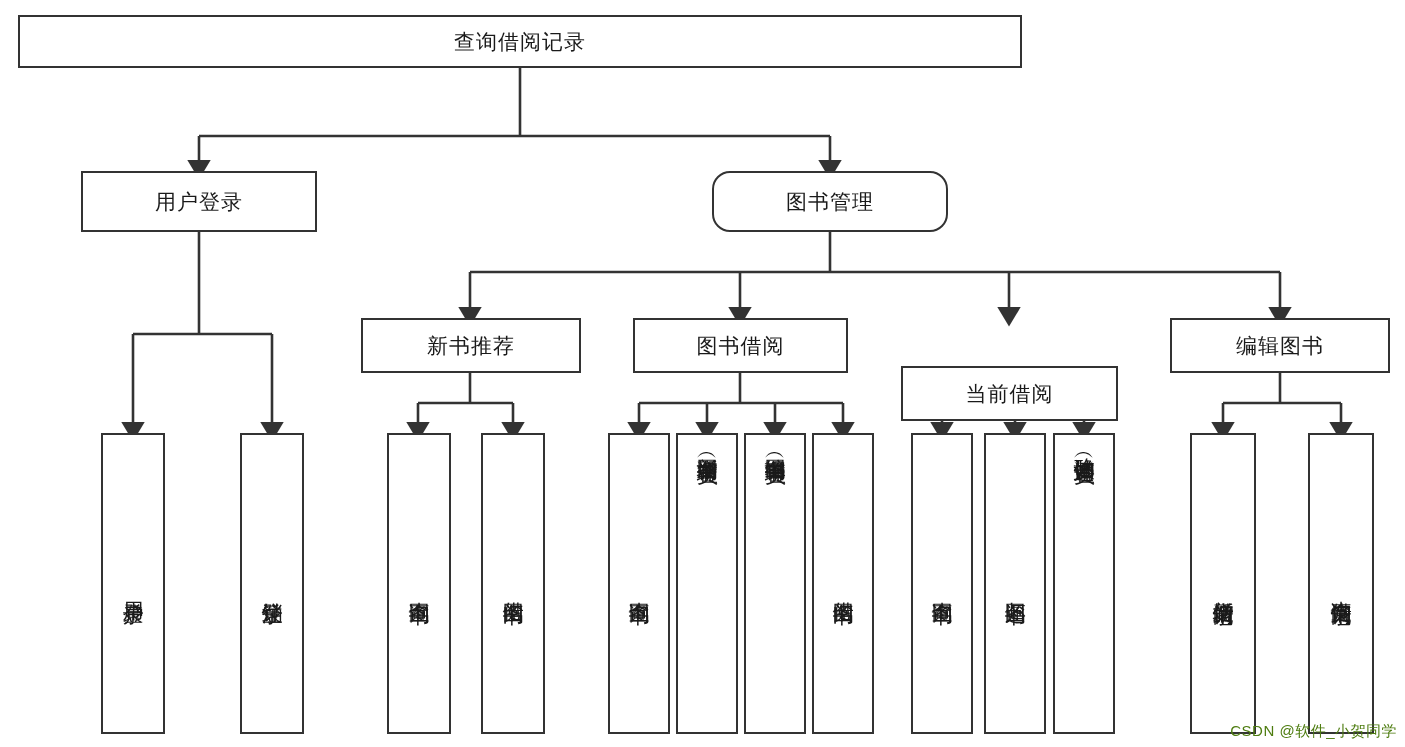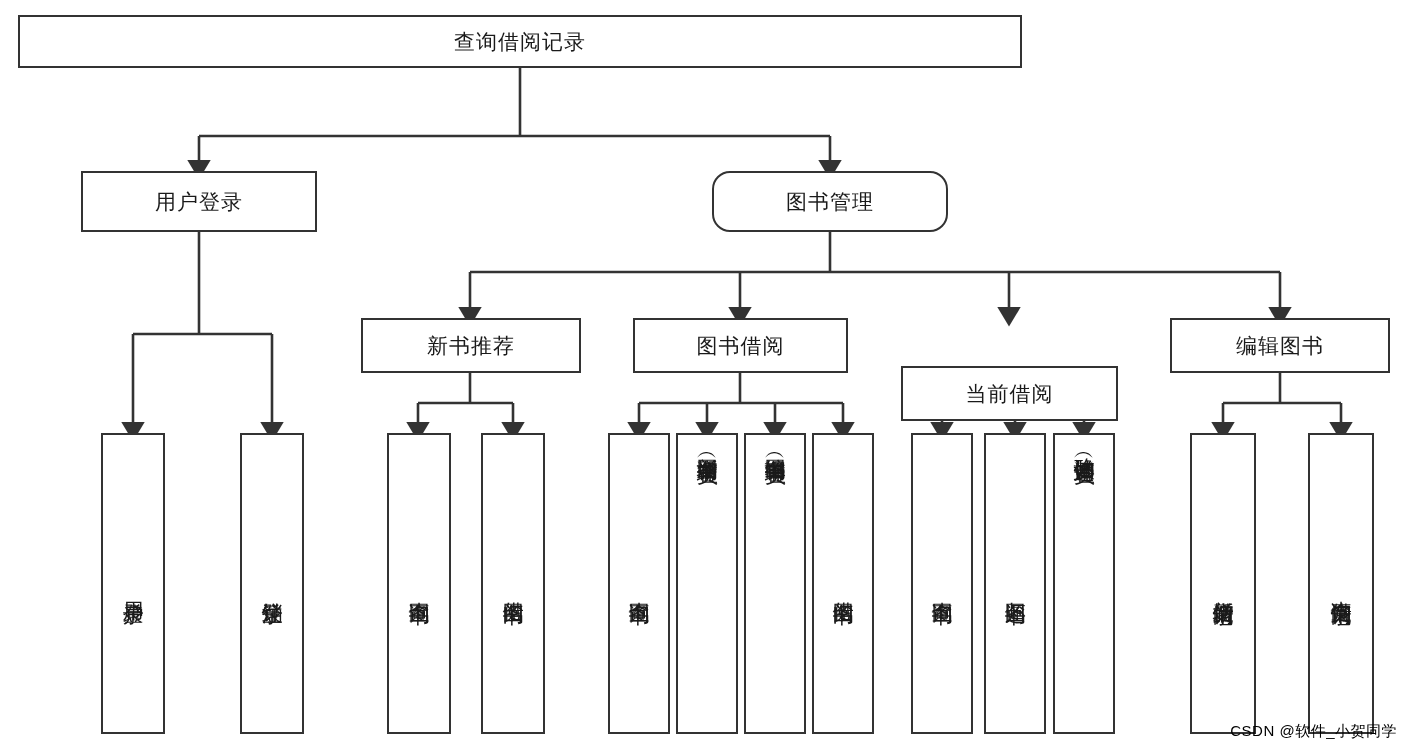--- a/index.html
+++ b/index.html
@@ -64,21 +64,21 @@
     line-height: 1.45;
     letter-spacing: 1px;
     white-space: nowrap;
     padding-top: 6px;
   }
   #watermark {
     position: absolute;
     right: 8px;
     bottom: 6px;
     font-size: 15px;
-    color: #000000;
+    color: #4d7c0f;
     letter-spacing: 0.5px;
     white-space: nowrap;
     pointer-events: none;
   }
 </style>
 </head>
 <body>
 
 <div id="diagram-root">
 

